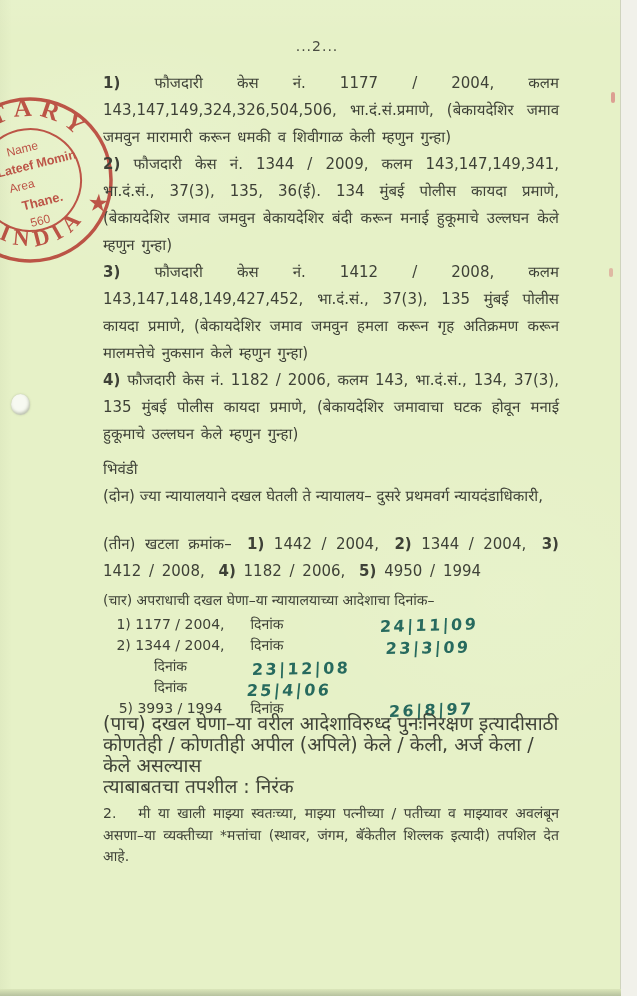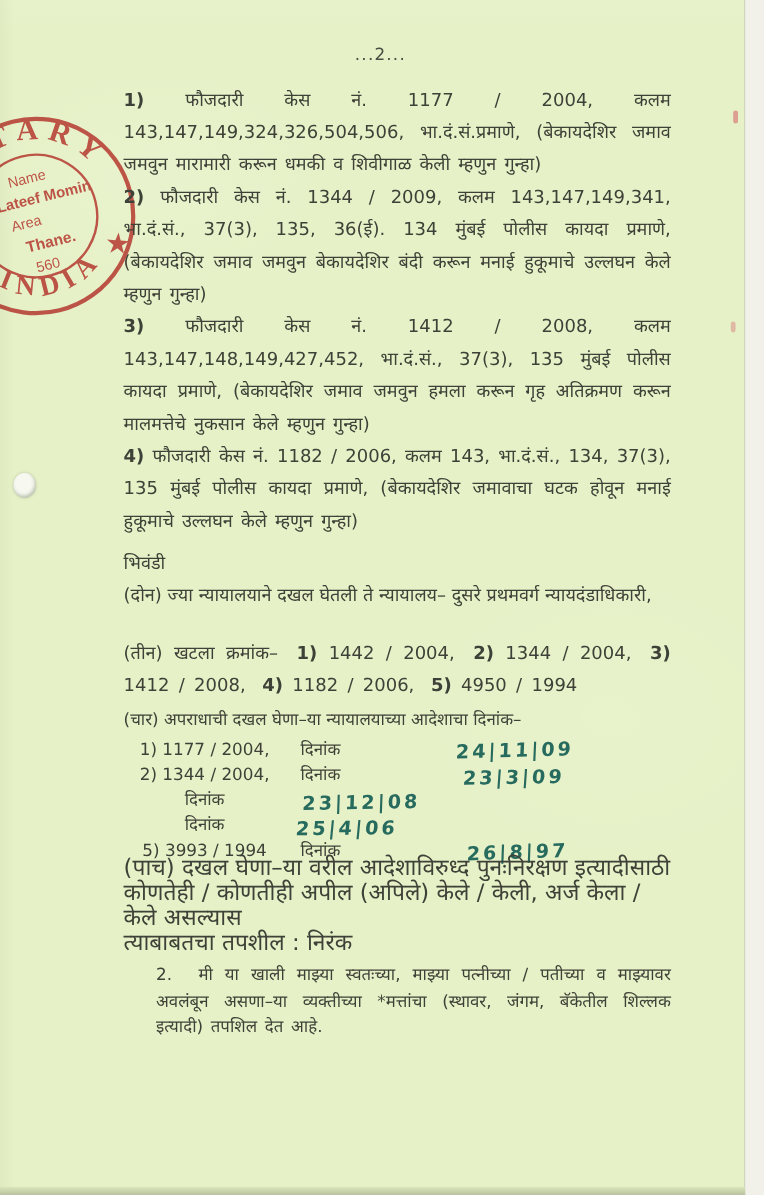--- a/index.html
+++ b/index.html
@@ -61,21 +61,21 @@
     transform:rotate(-1.5deg) skewX(-4deg) translateY(3px);
     transform-origin:left center;display:inline-block;white-space:nowrap;
   }
   .row:nth-child(1) .hw{margin-left:4px;}
   .row:nth-child(2) .hw{margin-left:2px;transform:rotate(-1deg) skewX(-5deg) translateY(4px);}
   .row:nth-child(3) .hw{margin-left:14px;transform:rotate(-1deg) skewX(-3deg) translateY(4px);}
   .row:nth-child(4) .hw{margin-left:9px;transform:rotate(-.5deg) skewX(-6deg) translateY(4px);}
   .row:nth-child(5) .hw{margin-left:7px;transform:rotate(-2deg) skewX(-4deg) translateY(4px);}
 
   .sec-five{top:713px;font-size:19px;line-height:21px;}
-  .para-two{top:789px;font-size:14px;line-height:21.5px;text-align:justify;word-spacing:2px;margin-left:27px;}
+  .para-two{top:789px;font-size:14px;line-height:21.5px;text-align:justify;word-spacing:2px;}
   .para-two .num{padding-right:22px;}
 
   .stamp{
     position:absolute;left:-70px;top:80px;width:200px;height:200px;
     opacity:.82;mix-blend-mode:multiply;
   }
   .stamp text{fill:#c63434;}
   .stamp .ring{stroke:#c63434;fill:none;}
   .arc-text{font-family:"Liberation Serif","DejaVu Serif",serif;font-weight:bold;}
   .inner-text{font-family:"Liberation Sans","DejaVu Sans",sans-serif;}

